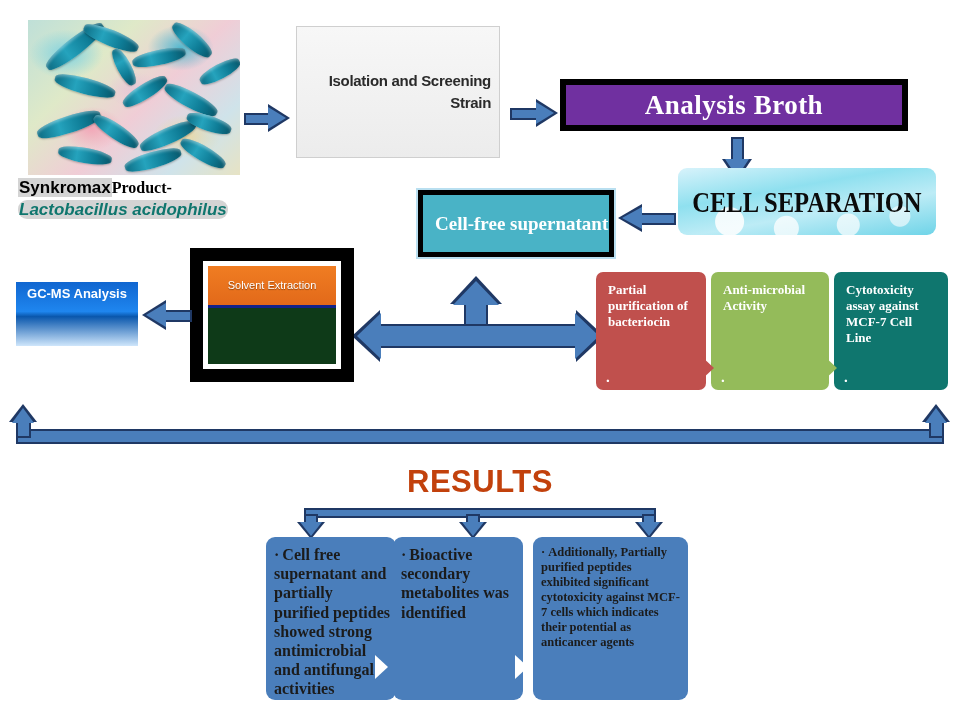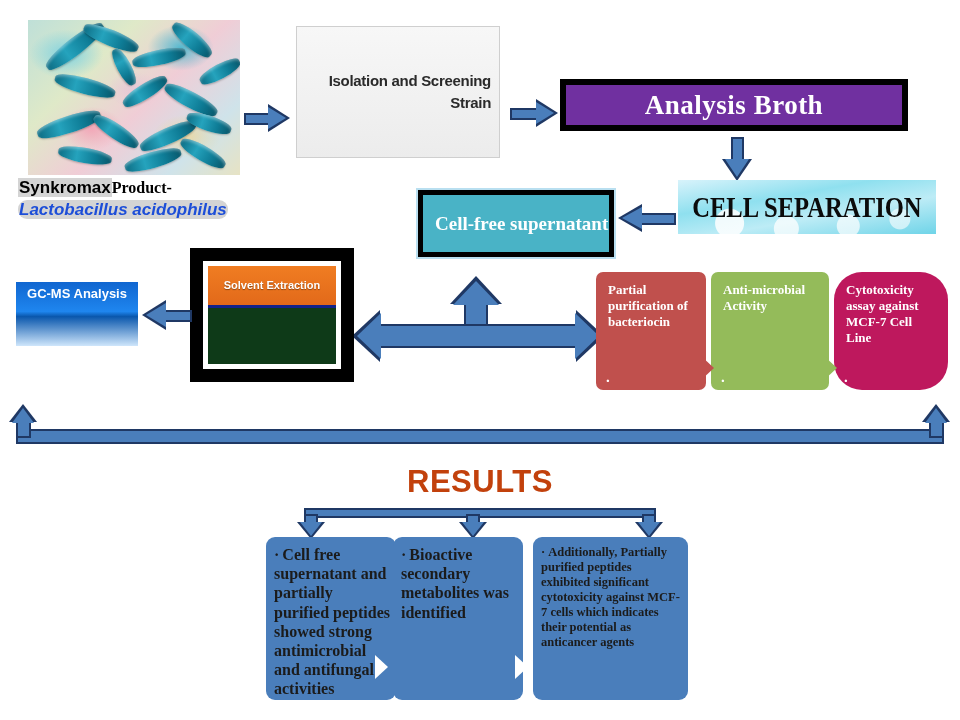--- a/index.html
+++ b/index.html
@@ -46,21 +46,21 @@
   .cap-brand {
     font-family: "Liberation Sans", sans-serif;
     font-weight: bold; font-size: 17px; color: #000;
   }
   .cap-word {
     font-family: "Liberation Serif", serif;
     font-weight: bold; font-size: 16px; color: #000;
   }
   .cap-species {
     font-family: "Liberation Sans", sans-serif;
-    font-weight: bold; font-style: italic; font-size: 17px; color: #1d4ed8; border-radius: 9px;
+    font-weight: bold; font-style: italic; font-size: 17px; color: #0f766e; border-radius: 9px;
   }
 
   
   .frame-black { background: #000; }
 
   #isolation-frame { left: 292px; top: 22px; width: 212px; height: 140px; box-sizing: border-box; }
   #isolation-mat { width: 100%; height: 100%; background: #fff; padding: 4px; box-sizing: border-box; }
   #isolation-inner {
     width: 100%; height: 100%; box-sizing: border-box;
     background: linear-gradient(180deg,#f7f7f7,#ececec);
@@ -80,28 +80,28 @@
     background: #7030a0; border: 6px solid #000; box-sizing: border-box;
     display: flex; align-items: center; justify-content: center;
   }
   #culture-broth-label {
     font-family: "Liberation Serif", serif; font-weight: bold;
     font-size: 27px; color: #fff; letter-spacing: .5px;
   }
 
   
   #cell-separation {
-    left: 678px; top: 180px; width: 258px; height: 54px;
+    left: 678px; top: 168px; width: 258px; height: 67px;
     background:
       radial-gradient(circle at 20% 80%, rgba(255,255,255,.85) 0 14px, rgba(255,255,255,0) 15px),
       radial-gradient(circle at 42% 90%, rgba(255,255,255,.75) 0 12px, rgba(255,255,255,0) 13px),
       radial-gradient(circle at 66% 85%, rgba(255,255,255,.7) 0 11px, rgba(255,255,255,0) 12px),
       radial-gradient(circle at 86% 72%, rgba(255,255,255,.6) 0 10px, rgba(255,255,255,0) 11px),
       linear-gradient(170deg, #d8f3fb 0%, #8fe0ef 35%, #bdecf6 62%, #6fd4e8 100%);
-    display: flex; align-items: center; justify-content: center; overflow: hidden;
+    display: flex; align-items: center; justify-content: center; overflow: hidden; border-radius: 9px;
   }
   #cell-separation-label {
     font-family: "Liberation Serif", serif; font-weight: bold;
     font-size: 30px; color: #0b0b0b; letter-spacing: 0px;
     transform: scaleX(.82); white-space: nowrap;
   }
 
   
   #cell-free-box {
     left: 418px; top: 190px; width: 196px; height: 67px;
@@ -117,21 +117,21 @@
 
   
   .assay {
     top: 272px; height: 118px; border-radius: 7px;
     color: #fff; font-family: "Liberation Serif", serif;
     font-weight: bold; font-size: 13px; line-height: 1.22;
     padding: 10px 8px 0 12px; box-sizing: border-box;
   }
   #assay-0 { left: 596px; width: 110px; background: #c0504d; }
   #assay-1 { left: 711px; width: 118px; background: #94bb5a; }
-  #assay-2 { left: 834px; width: 114px; background: #be185d; border-radius: 28px; }
+  #assay-2 { left: 834px; width: 114px; background: #0f766e; }
   .assay-dot {
     position: absolute; left: 10px; bottom: 13px;
     font-size: 15px; line-height: 0; color: #fff;
   }
   .assay-chev {
     position: absolute; top: 355px; width: 0; height: 0;
     border-top: 13px solid transparent;
     border-bottom: 13px solid transparent;
   }
   #chev-0 { left: 700px; border-left: 14px solid #c0504d; }
@@ -140,21 +140,21 @@
   
   #metabolites-frame { left: 190px; top: 248px; width: 164px; height: 134px; padding: 13px; box-sizing: border-box; }
   #metabolites-mat { width: 100%; height: 100%; background: #fff; padding: 5px; box-sizing: border-box; }
   #metabolites-inner { width: 100%; height: 100%; position: relative; overflow: hidden; background: #0e3a18; }
   #solvent-band {
     height: 40%; background: linear-gradient(180deg,#f07d22,#e2691a);
     display: flex; flex-direction: column; align-items: center; justify-content: center;
     border-bottom: 3px solid #12228a;
   }
   #solvent-label {
-    font-family: "Liberation Sans", sans-serif; font-weight: bold;
+    font-family: "Liberation Sans", sans-serif; font-weight: normal;
     font-size: 11px; color: #fff; text-align: center; line-height: 1.05;
     text-shadow: 0 1px 1px rgba(0,0,0,.4);
   }
   #metabolites-green {
     height: 60%;
     background:
       linear-gradient(100deg, rgba(255,255,255,.28) 0 18%, rgba(255,255,255,0) 42%),
       linear-gradient(160deg,#1d5a22 0%,#14431b 45%,#27662a 100%);
     display: flex; flex-direction: column; align-items: center; justify-content: center;
   }

